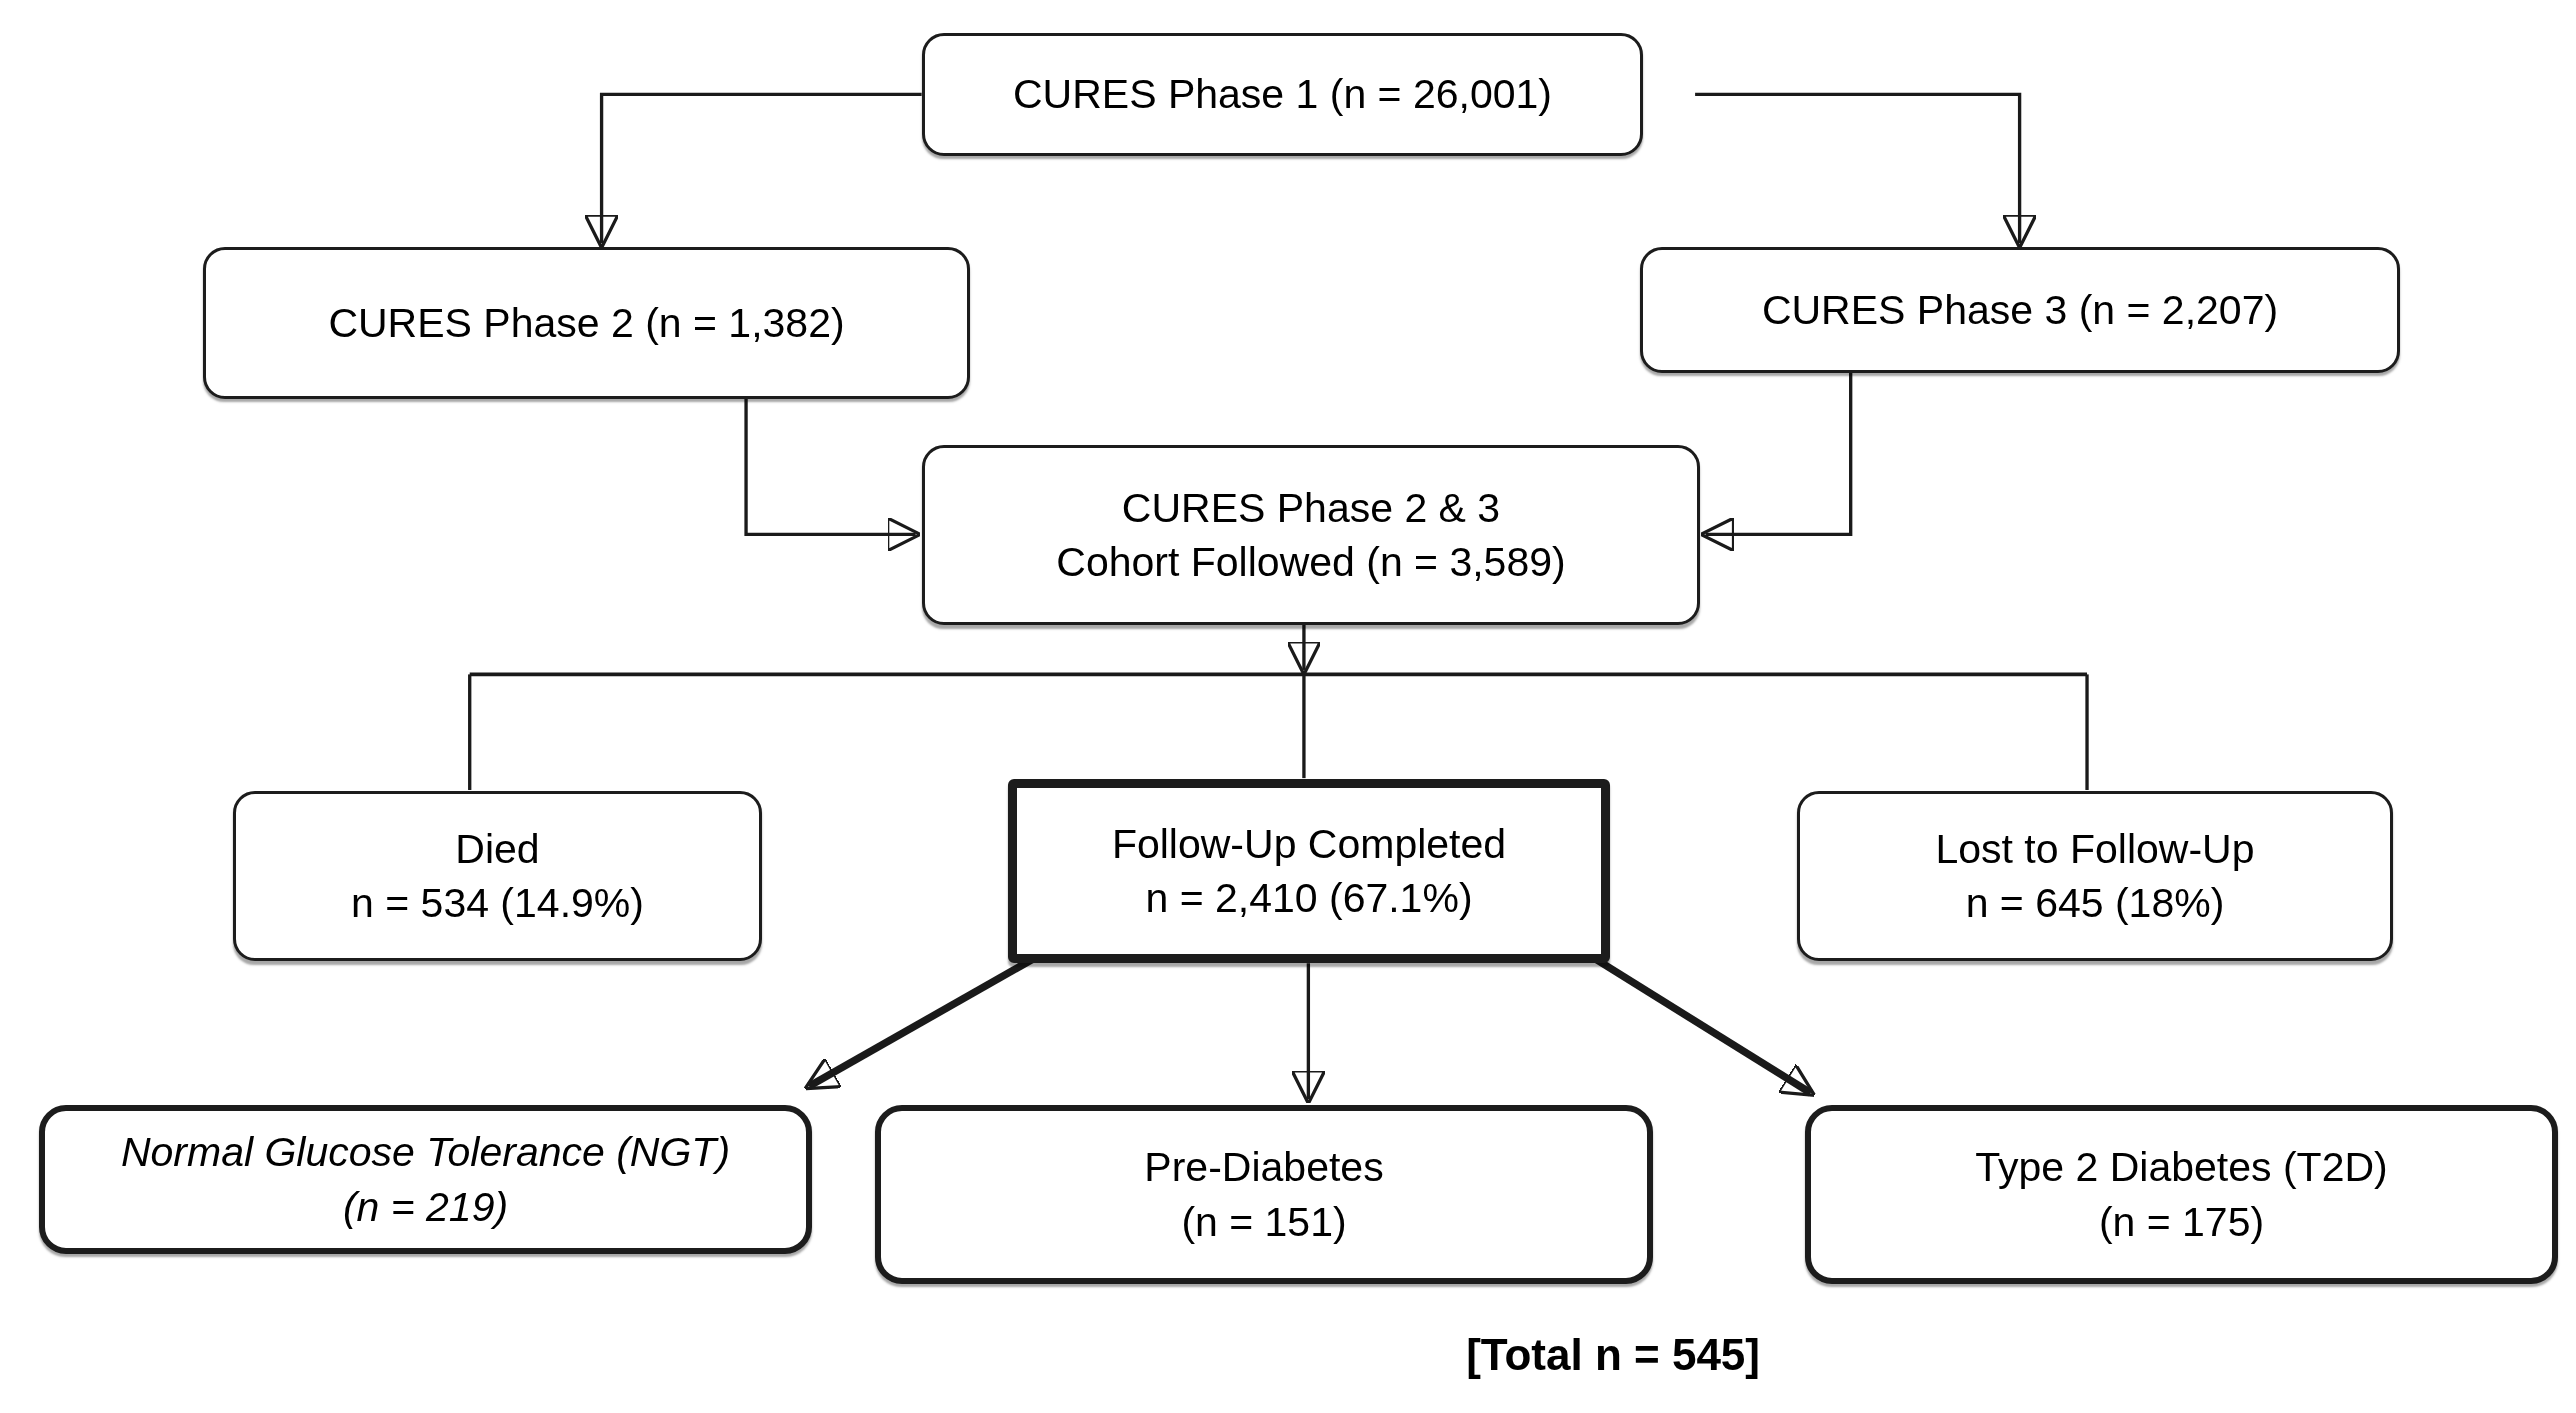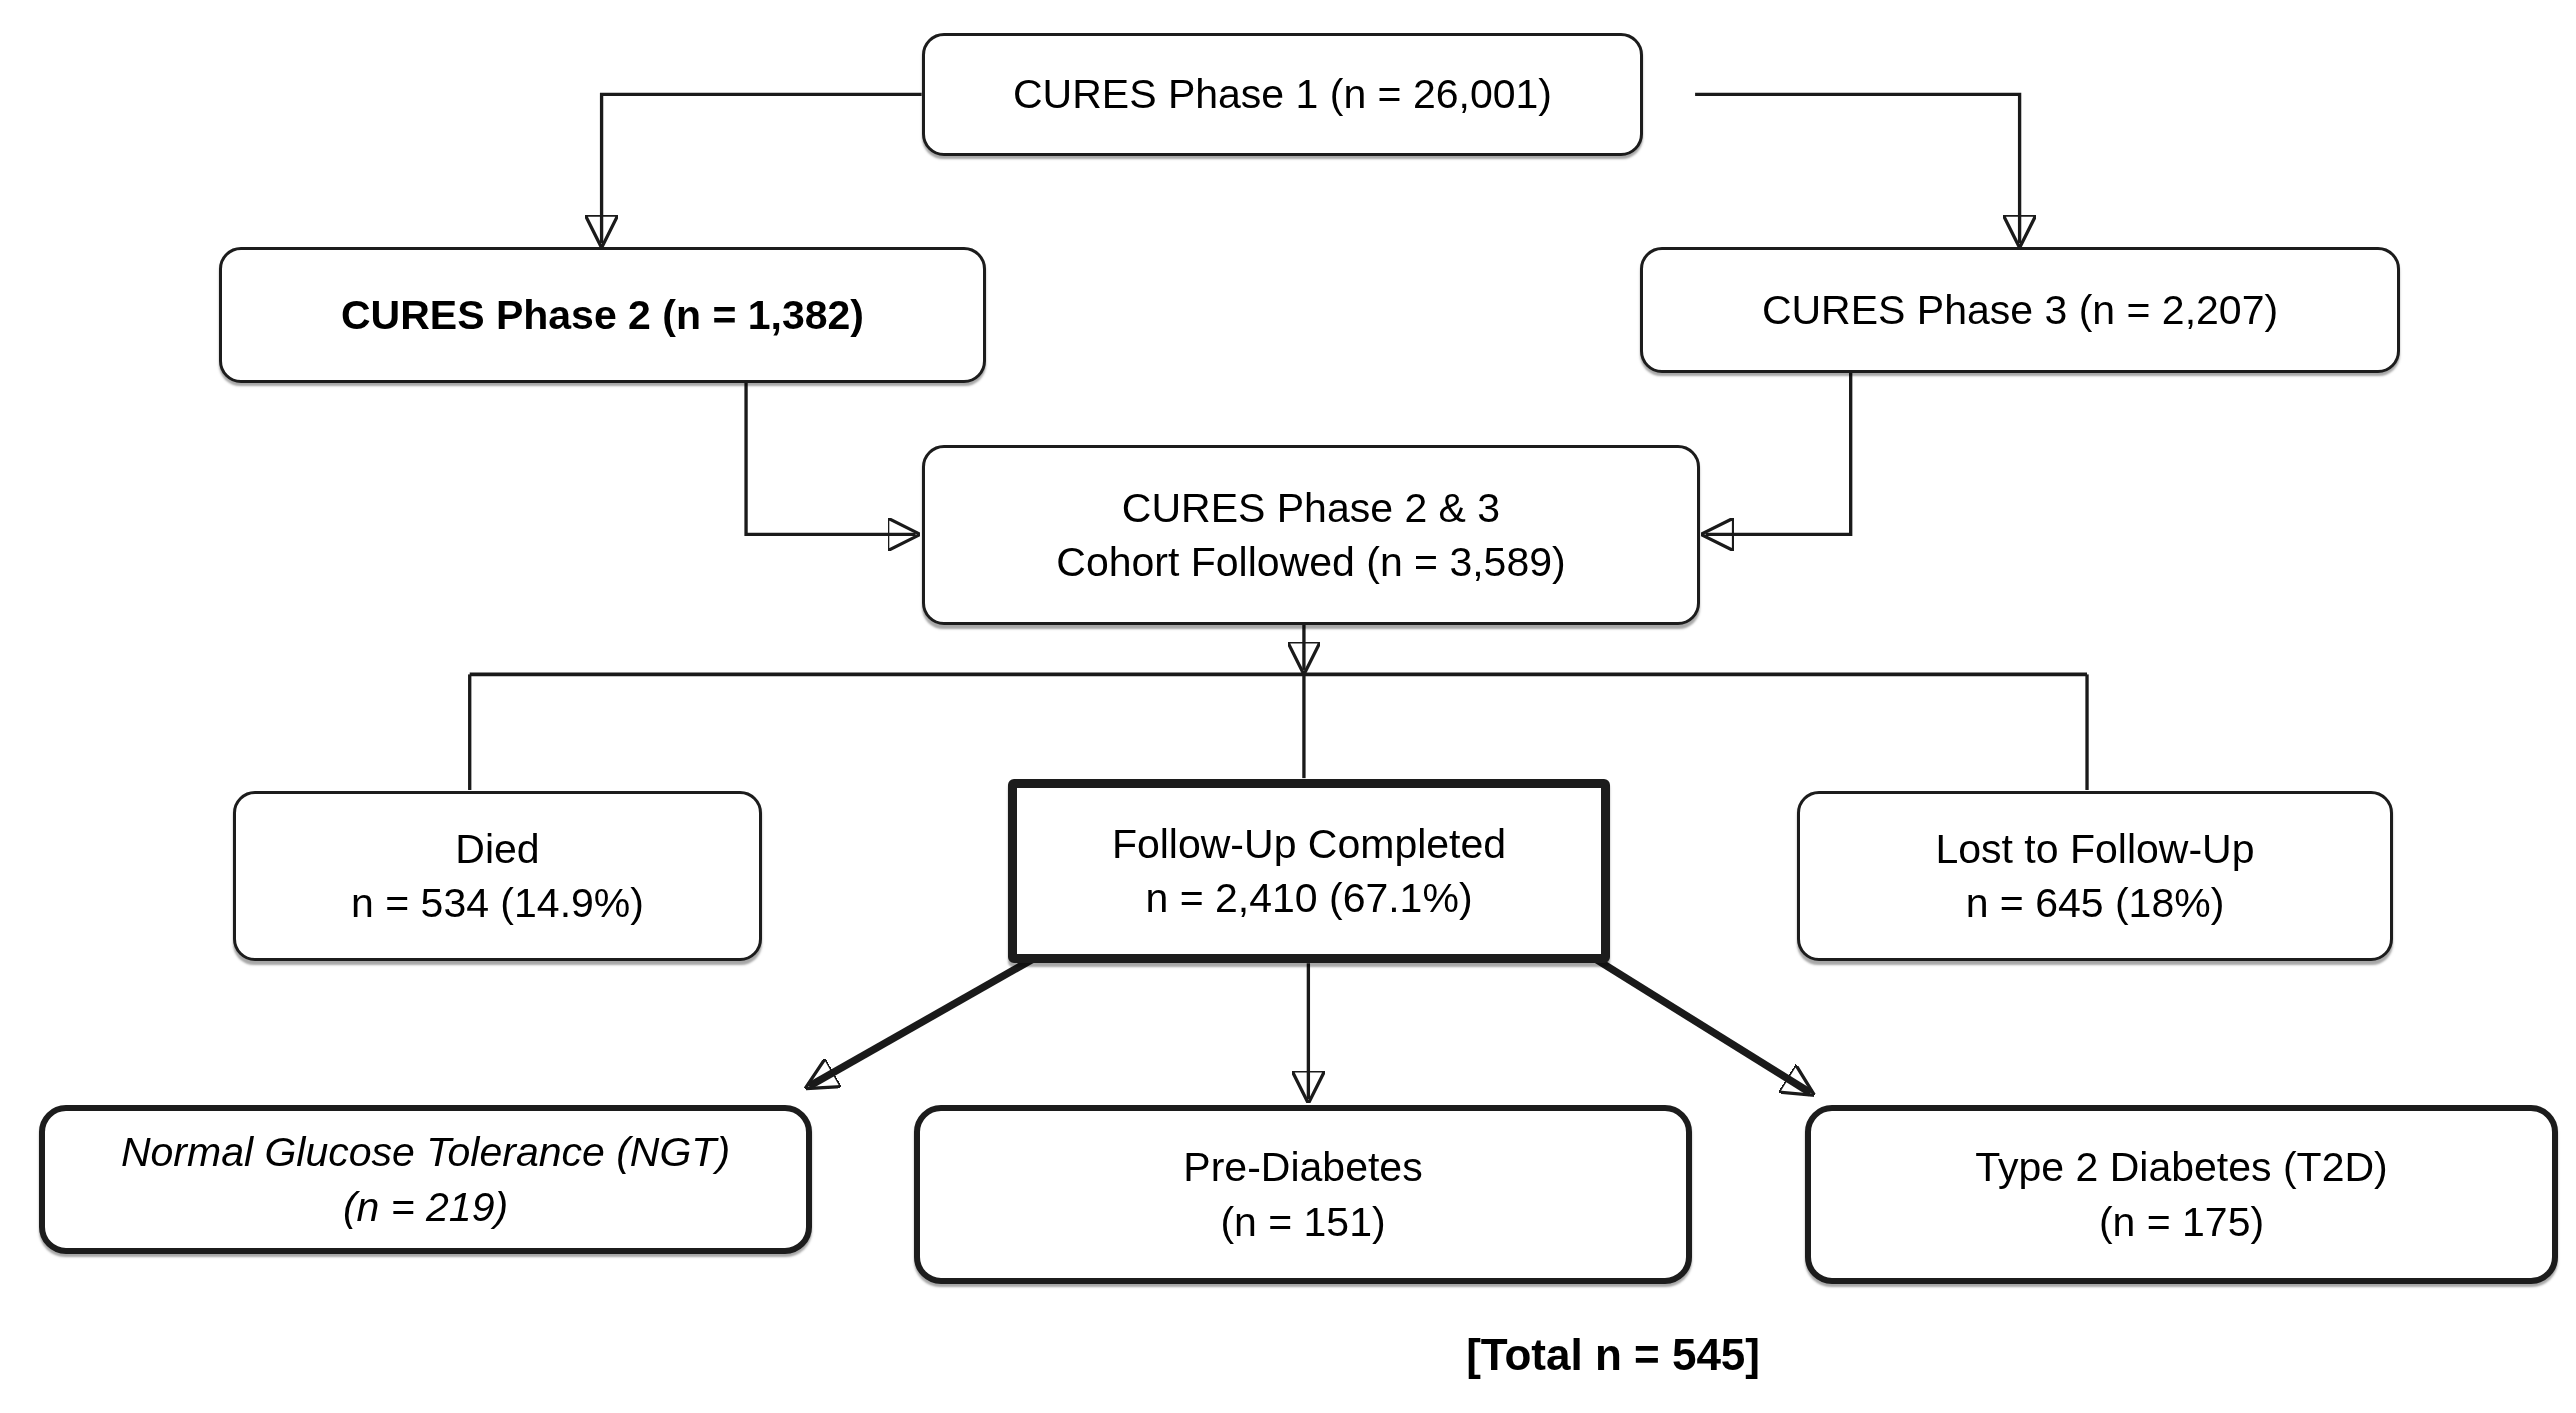--- a/index.html
+++ b/index.html
@@ -85,21 +85,21 @@
     <path class="edge-thin" d="M 2817 910 V 1066"></path>
     <path class="edge-thick" d="M 1398 1292 L 1092 1466" marker-end="url(#arrow)"></path>
     <path class="edge-thin" d="M 1766 1300 V 1483" marker-end="url(#arrow)"></path>
     <path class="edge-thick" d="M 2150 1292 L 2444 1475" marker-end="url(#arrow)"></path>
   </svg>
 
   <div class="node" style="left:922px; top:33px; width:721px; height:123px;">
     <span>CURES Phase 1 (n = 26,001)</span>
   </div>
 
-  <div class="node" style="left:219px; top:247px; width:767px; height:136px;font-weight:bold;">
+  <div class="node" style="left:203px; top:247px; width:767px; height:152px;">
     <span>CURES Phase 2 (n = 1,382)</span>
   </div>
 
   <div class="node" style="left:1640px; top:247px; width:760px; height:126px;">
     <span>CURES Phase 3 (n = 2,207)</span>
   </div>
 
   <div class="node" style="left:922px; top:445px; width:778px; height:180px;">
     <span>CURES Phase 2 &amp; 3</span>
     <span>Cohort Followed (n = 3,589)</span>
@@ -118,21 +118,21 @@
   <div class="node" style="left:1797px; top:791px; width:596px; height:170px;text-align:right;">
     <span>Lost to Follow-Up</span>
     <span>n = 645 (18%)</span>
   </div>
 
   <div class="node node--medium" style="left:39px; top:1105px; width:773px; height:149px;font-style:italic;">
     <span>Normal Glucose Tolerance (NGT)</span>
     <span>(n = 219)</span>
   </div>
 
-  <div class="node node--medium" style="left:914px; top:1105px; width:778px; height:179px;">
+  <div class="node node--medium" style="left:875px; top:1105px; width:778px; height:179px;">
     <span>Pre-Diabetes</span>
     <span>(n = 151)</span>
   </div>
 
   <div class="node node--medium" style="left:1805px; top:1105px; width:753px; height:179px;">
     <span>Type 2 Diabetes (T2D)</span>
     <span>(n = 175)</span>
   </div>
 
   <div class="total-label">[Total n = 545]</div>

